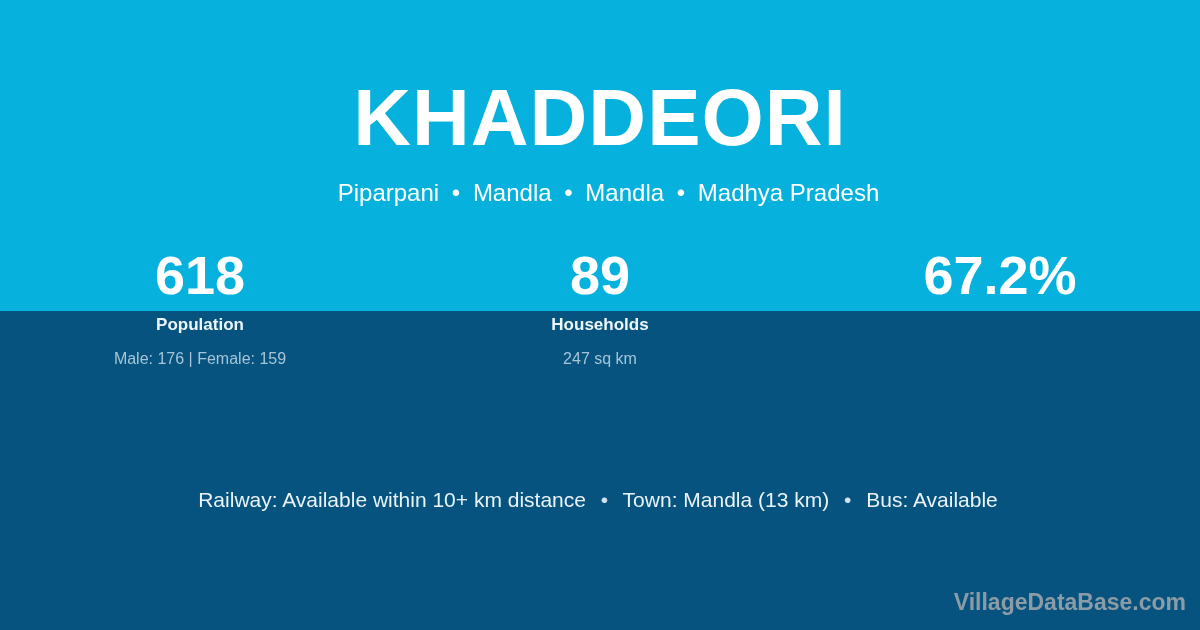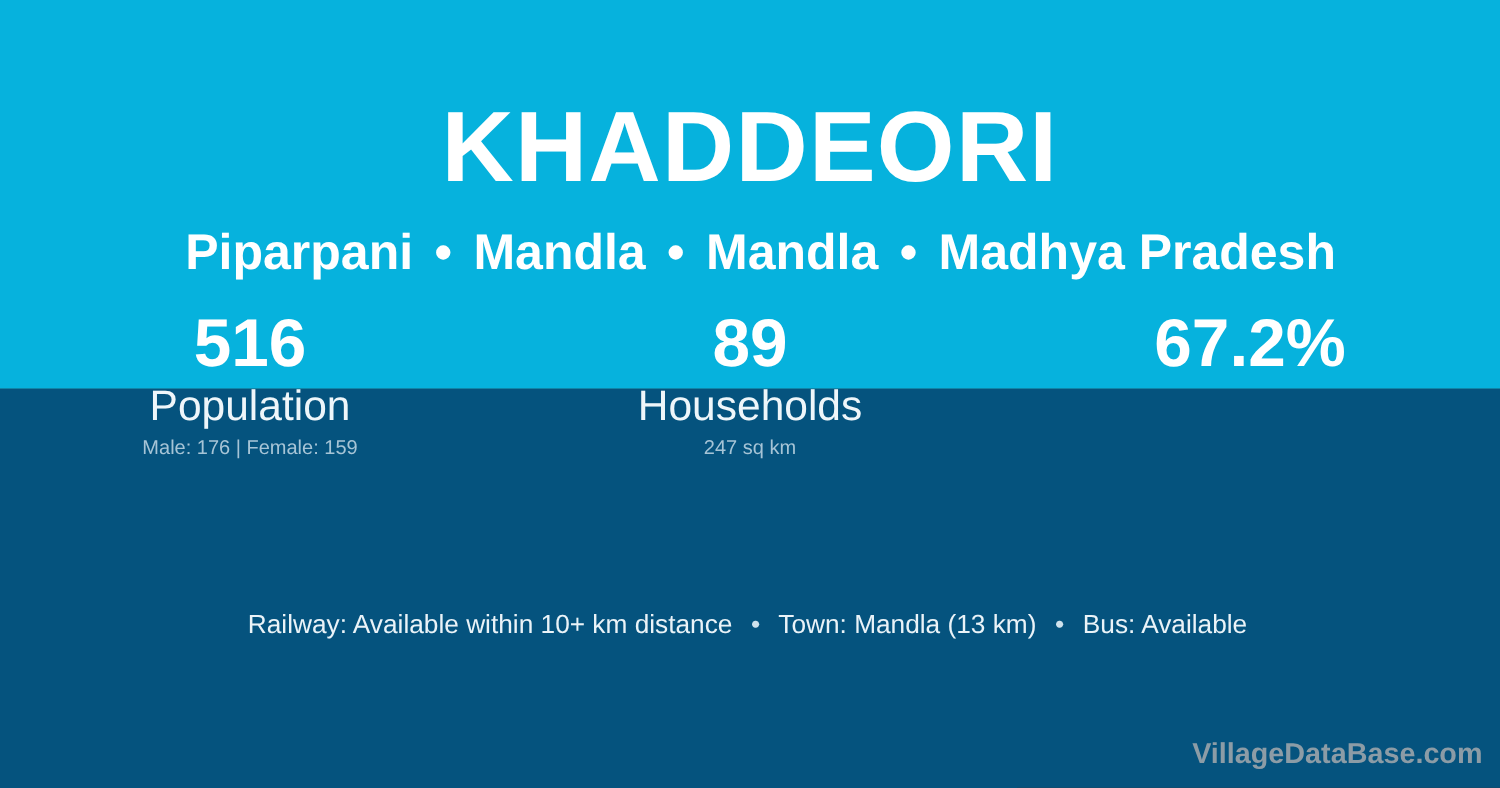--- a/index.html
+++ b/index.html
@@ -54,22 +54,22 @@
     font-size: 80px;
     font-weight: bold;
     color: #ffffff;
     letter-spacing: 1px;
     line-height: 1;
     white-space: nowrap;
   }
 
   #village-breadcrumb {
     margin-top: 22px;
-    font-size: 40px;
-    font-weight: bold;
+    font-size: 24px;
+    font-weight: normal;
     color: #ffffff;
     line-height: 1.1;
     white-space: nowrap;
     margin-left: 17px;
   }
   #village-breadcrumb .sep {
     padding: 0 6px;
   }
 
   
@@ -91,22 +91,22 @@
     font-size: 54px;
     font-weight: bold;
     color: #ffffff;
     line-height: 58px;
     height: 58px;
     white-space: nowrap;
   }
 
   .stat-label {
     margin-top: 6px;
-    font-size: 34px;
-    font-weight: normal;
+    font-size: 17px;
+    font-weight: bold;
     color: #eef6fa;
     line-height: 30px;
     white-space: nowrap;
   }
 
   .stat-caption {
     margin-top: 8px;
     font-size: 16px;
     font-weight: normal;
     color: #a6c4d6;
@@ -162,21 +162,21 @@
       <span class="sep">•</span>
       <span>Mandla</span>
       <span class="sep">•</span>
       <span>Madhya Pradesh</span>
     </div>
   </div>
 
   <div id="stats-row">
 
     <div class="stat-col">
-      <div class="stat-value">516</div>
+      <div class="stat-value">618</div>
       <div class="stat-label">Population</div>
       <div class="stat-caption">Male: 176 | Female: 159</div>
     </div>
 
     <div class="stat-col">
       <div class="stat-value">89</div>
       <div class="stat-label">Households</div>
       <div class="stat-caption">247 sq km</div>
     </div>
 

